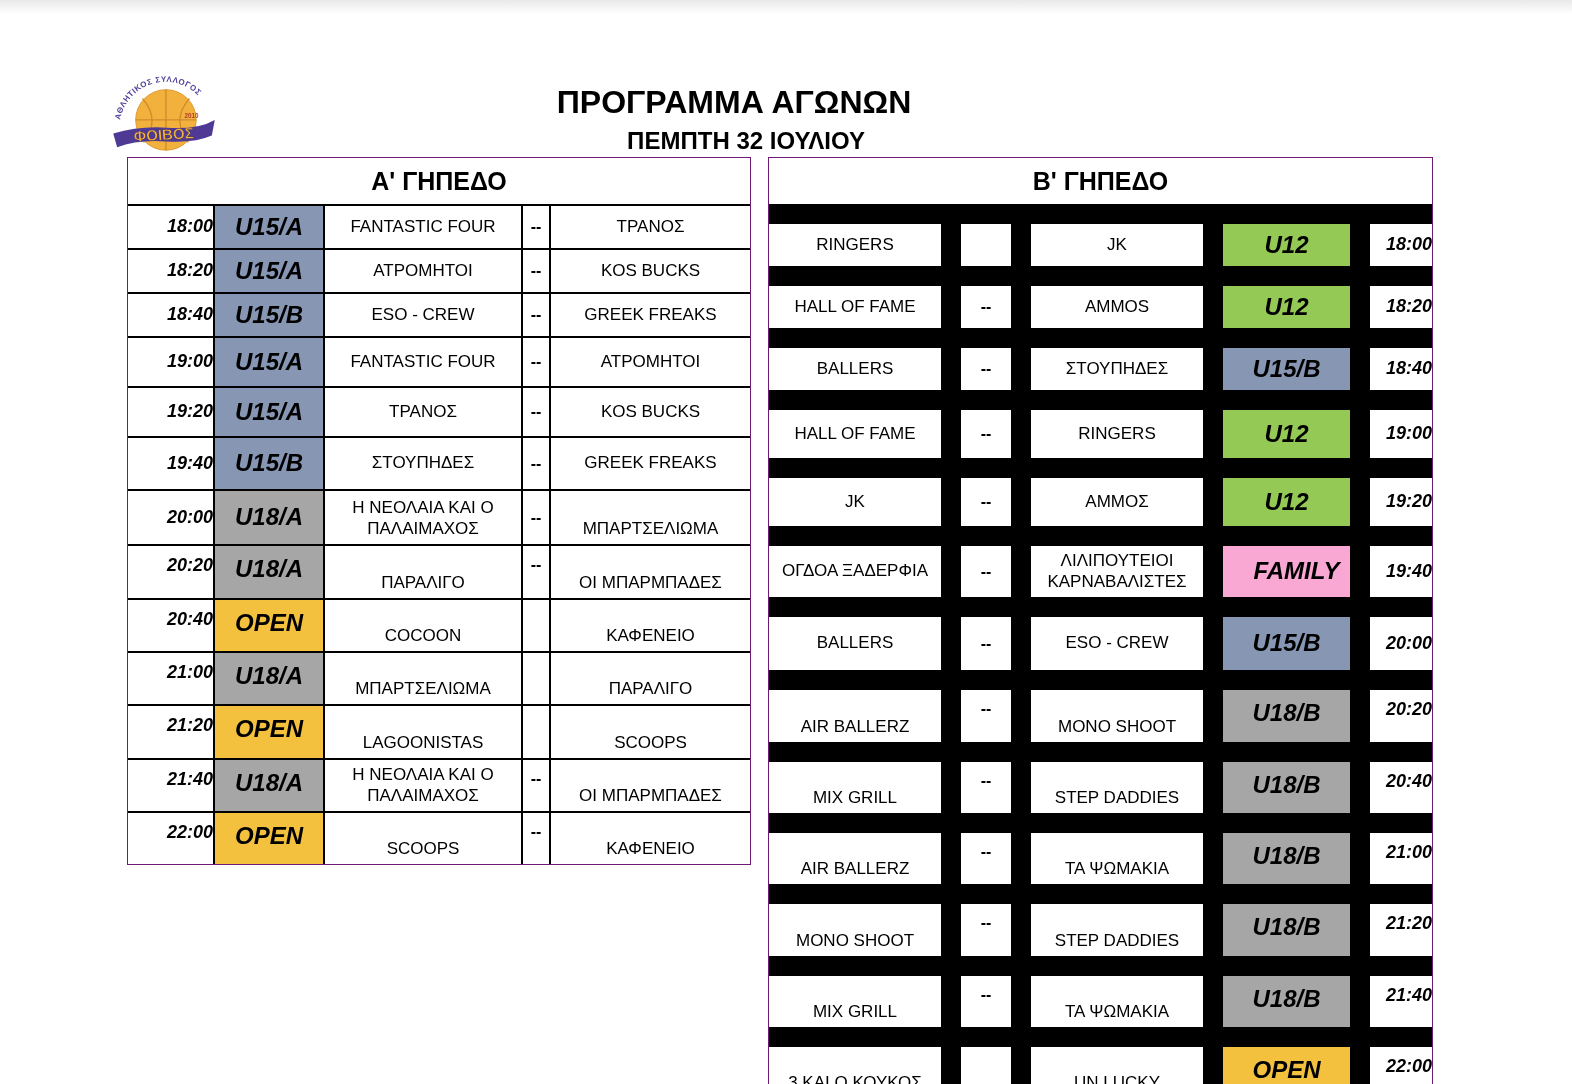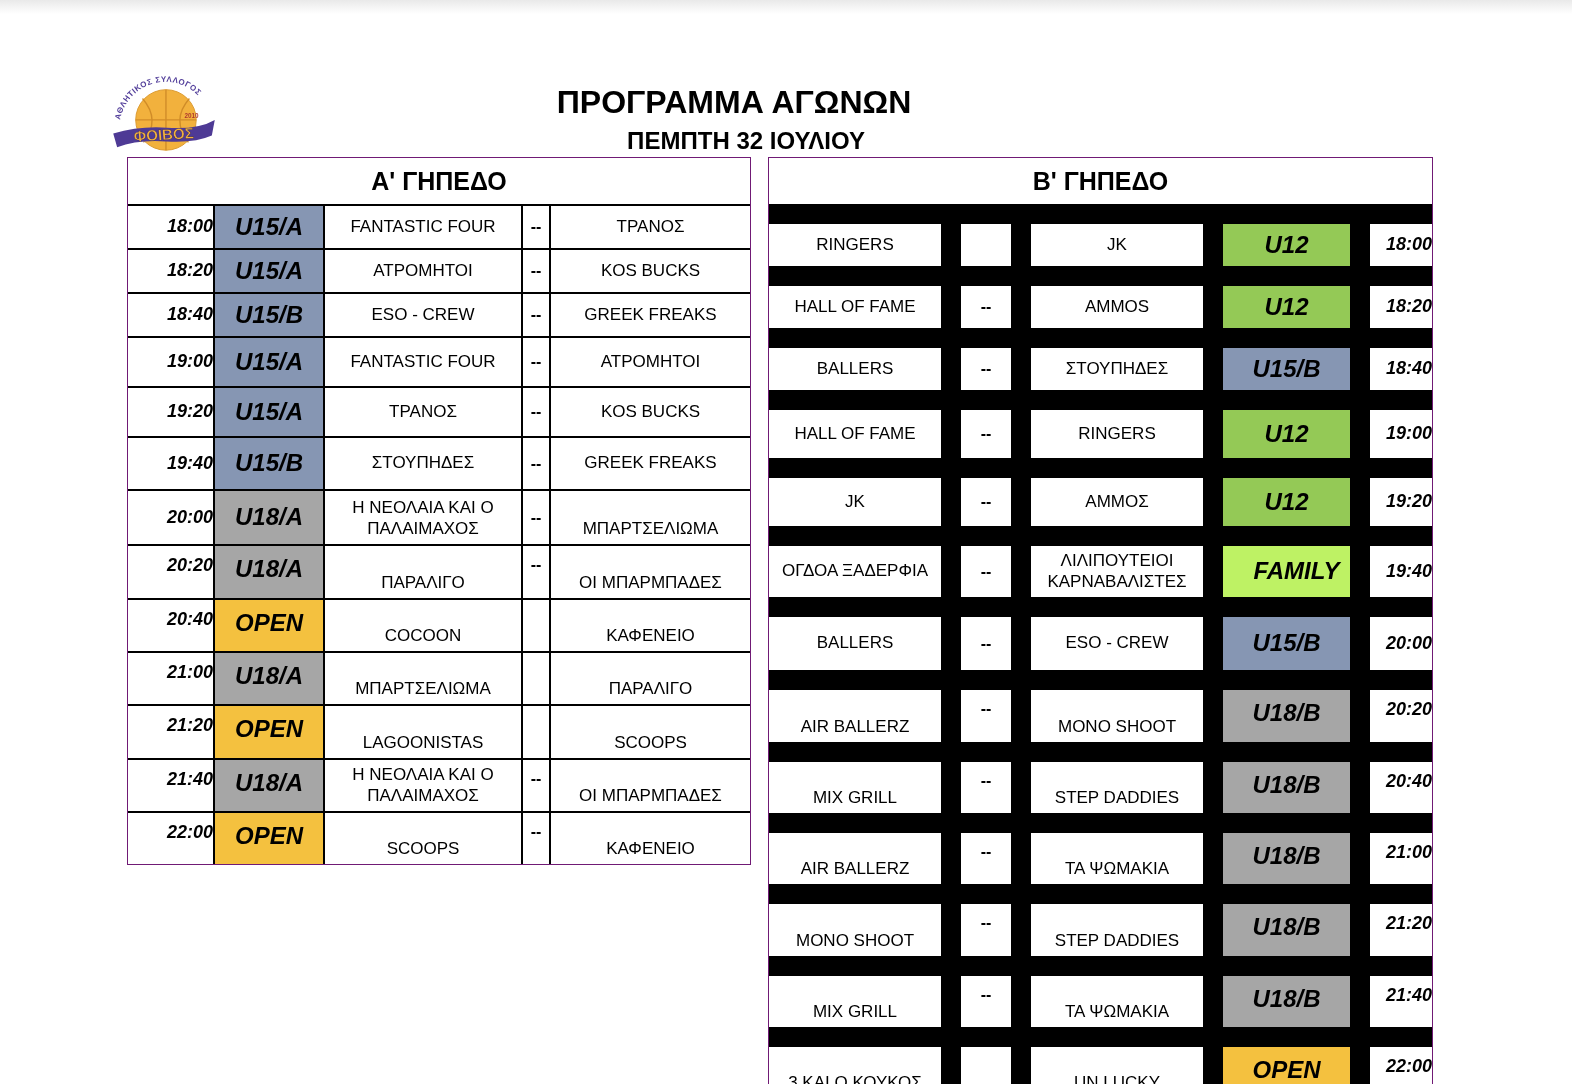--- a/index.html
+++ b/index.html
@@ -154,21 +154,21 @@
     <div class="cell cat" style="background: rgb(148, 201, 86);">U12</div>
     <div class="cell time">19:00</div>
     <div class="cell team">JK</div>
     <div class="cell vs">--</div>
     <div class="cell team">ΑΜΜΟΣ</div>
     <div class="cell cat" style="background: rgb(148, 201, 86);">U12</div>
     <div class="cell time">19:20</div>
     <div class="cell team">ΟΓΔΟΑ ΞΑΔΕΡΦΙΑ</div>
     <div class="cell vs">--</div>
     <div class="cell team">ΛΙΛΙΠΟΥΤΕΙΟΙ ΚΑΡΝΑΒΑΛΙΣΤΕΣ</div>
-    <div class="cell cat" style="background: #bef264; padding-left: 20px;">FAMILY</div>
+    <div class="cell cat" style="background: #f9a8d4; padding-left: 20px;">FAMILY</div>
     <div class="cell time">19:40</div>
     <div class="cell team">BALLERS</div>
     <div class="cell vs">--</div>
     <div class="cell team">ESO - CREW</div>
     <div class="cell cat" style="background: rgb(134, 150, 179);">U15/B</div>
     <div class="cell time">20:00</div>
     <div class="cell team vbottom">AIR BALLERZ</div>
     <div class="cell vs vtop">--</div>
     <div class="cell team vbottom">MONO SHOOT</div>
     <div class="cell cat vtop" style="background: rgb(166, 166, 166);">U18/B</div>

